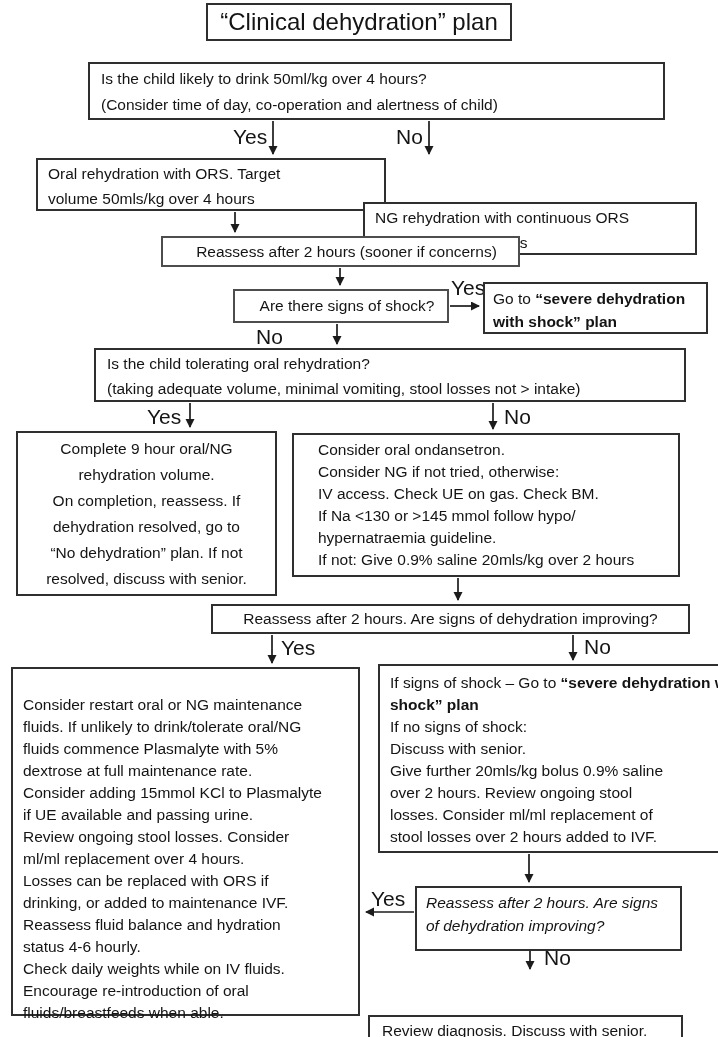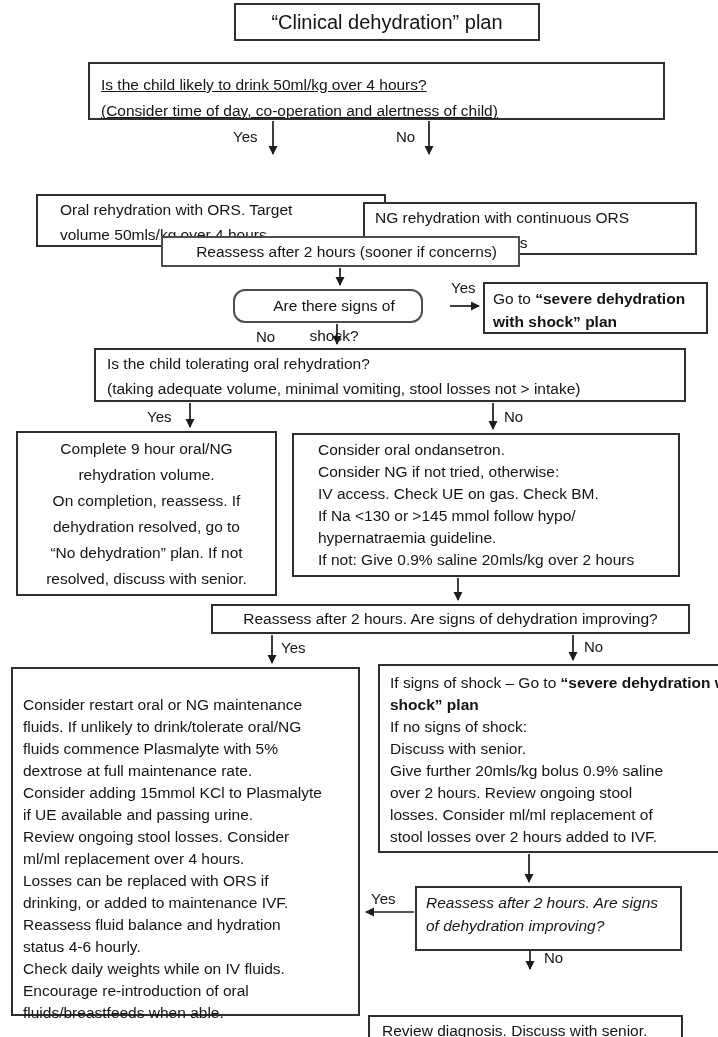--- a/index.html
+++ b/index.html
@@ -10,22 +10,22 @@
   .arrows{position:absolute;left:0;top:0;width:718px;height:1037px;pointer-events:none;}
   .bx{
     position:absolute;box-sizing:border-box;background:#fff;
     border:2px solid #2f2f2f;color:#141414;
     font-size:15.5px;line-height:22px;
   }
   .pre{white-space:pre-line;}
   .center{text-align:center;}
   .gray{border-color:#4d4d4d;padding-left:12px;}
   .b{font-weight:bold;}
-  .lbl{position:absolute;font-size:15px;line-height:20px;color:#141414;}
-  .title{font-size:20px;line-height:34px;margin-left:28px;}
+  .lbl{position:absolute;font-size:21px;line-height:20px;color:#141414;}
+  .title{font-size:24px;line-height:34px;}
 </style>
 </head>
 <body>
 
 <div class="canvas">
 
   <svg class="arrows" viewBox="0 0 718 1037" xmlns="http://www.w3.org/2000/svg">
     <defs>
       <marker id="ah" markerUnits="userSpaceOnUse" markerWidth="10" markerHeight="10" refX="8" refY="4.5" orient="auto">
         <path d="M0,0 L9,4.5 L0,9 Z" fill="#1c1c1c"></path>
@@ -45,35 +45,35 @@
       <line x1="272" y1="635" x2="272" y2="663" marker-end="url(#ah)"></line>
       <line x1="573" y1="635" x2="573" y2="660" marker-end="url(#ah)"></line>
       <line x1="529" y1="854" x2="529" y2="882" marker-end="url(#ah)"></line>
       <line x1="414" y1="912" x2="366" y2="912" marker-end="url(#ah)"></line>
       <line x1="530" y1="943" x2="530" y2="969" marker-end="url(#ah)"></line>
     </g>
   </svg>
 
   <div class="bx center title" style="left:206px;top:3px;width:306px;height:38px;">“Clinical dehydration” plan</div>
 
-  <div class="bx pre" style="left:88px;top:62px;width:577px;height:58px;padding:8px 11px;line-height:26px;text-decoration:underline;">Is the child likely to drink 50ml/kg over 4 hours?
+  <div class="bx pre" style="left:88px;top:62px;width:577px;height:58px;padding:2px 11px;line-height:26px;">Is the child likely to drink 50ml/kg over 4 hours?
 (Consider time of day, co-operation and alertness of child)</div>
 
   <div class="lbl" style="left:233px;top:127px;">Yes</div>
   <div class="lbl" style="left:396px;top:127px;">No</div>
 
-  <div class="bx pre" style="left:36px;top:158px;width:350px;height:53px;padding:1px 22px;line-height:25px;margin-top:36px;">Oral rehydration with ORS. Target
+  <div class="bx pre" style="left:36px;top:158px;width:350px;height:53px;padding:1px 10px;line-height:25px;">Oral rehydration with ORS. Target
 volume 50mls/kg over 4 hours</div>
 
   <div class="bx pre" style="left:363px;top:158px;width:334px;height:53px;padding:1px 10px;line-height:25px;margin-top:44px;">NG rehydration with continuous ORS
 50mls/kg over 4 hours</div>
 
   <div class="bx center gray" style="left:161px;top:236px;width:359px;height:31px;line-height:27px;">Reassess after 2 hours (sooner if concerns)</div>
 
-  <div class="bx center gray" style="left:233px;top:289px;width:190px;height:34px;line-height:30px;border-radius:12px;">Are there signs of shock?</div>
+  <div class="bx center gray" style="left:233px;top:289px;width:216px;height:34px;line-height:30px;">Are there signs of shock?</div>
 
   <div class="lbl" style="left:451px;top:278px;">Yes</div>
   <div class="lbl" style="left:256px;top:327px;">No</div>
 
   <div class="bx" style="left:483px;top:282px;width:225px;height:52px;padding:3px 8px;line-height:23px;">
     <span>Go to </span><span class="b">“severe dehydration with shock” plan</span>
   </div>
 
   <div class="bx pre" style="left:94px;top:348px;width:592px;height:54px;padding:1px 11px;line-height:25px;">Is the child tolerating oral rehydration?
 (taking adequate volume, minimal vomiting, stool losses not &gt; intake)</div>

